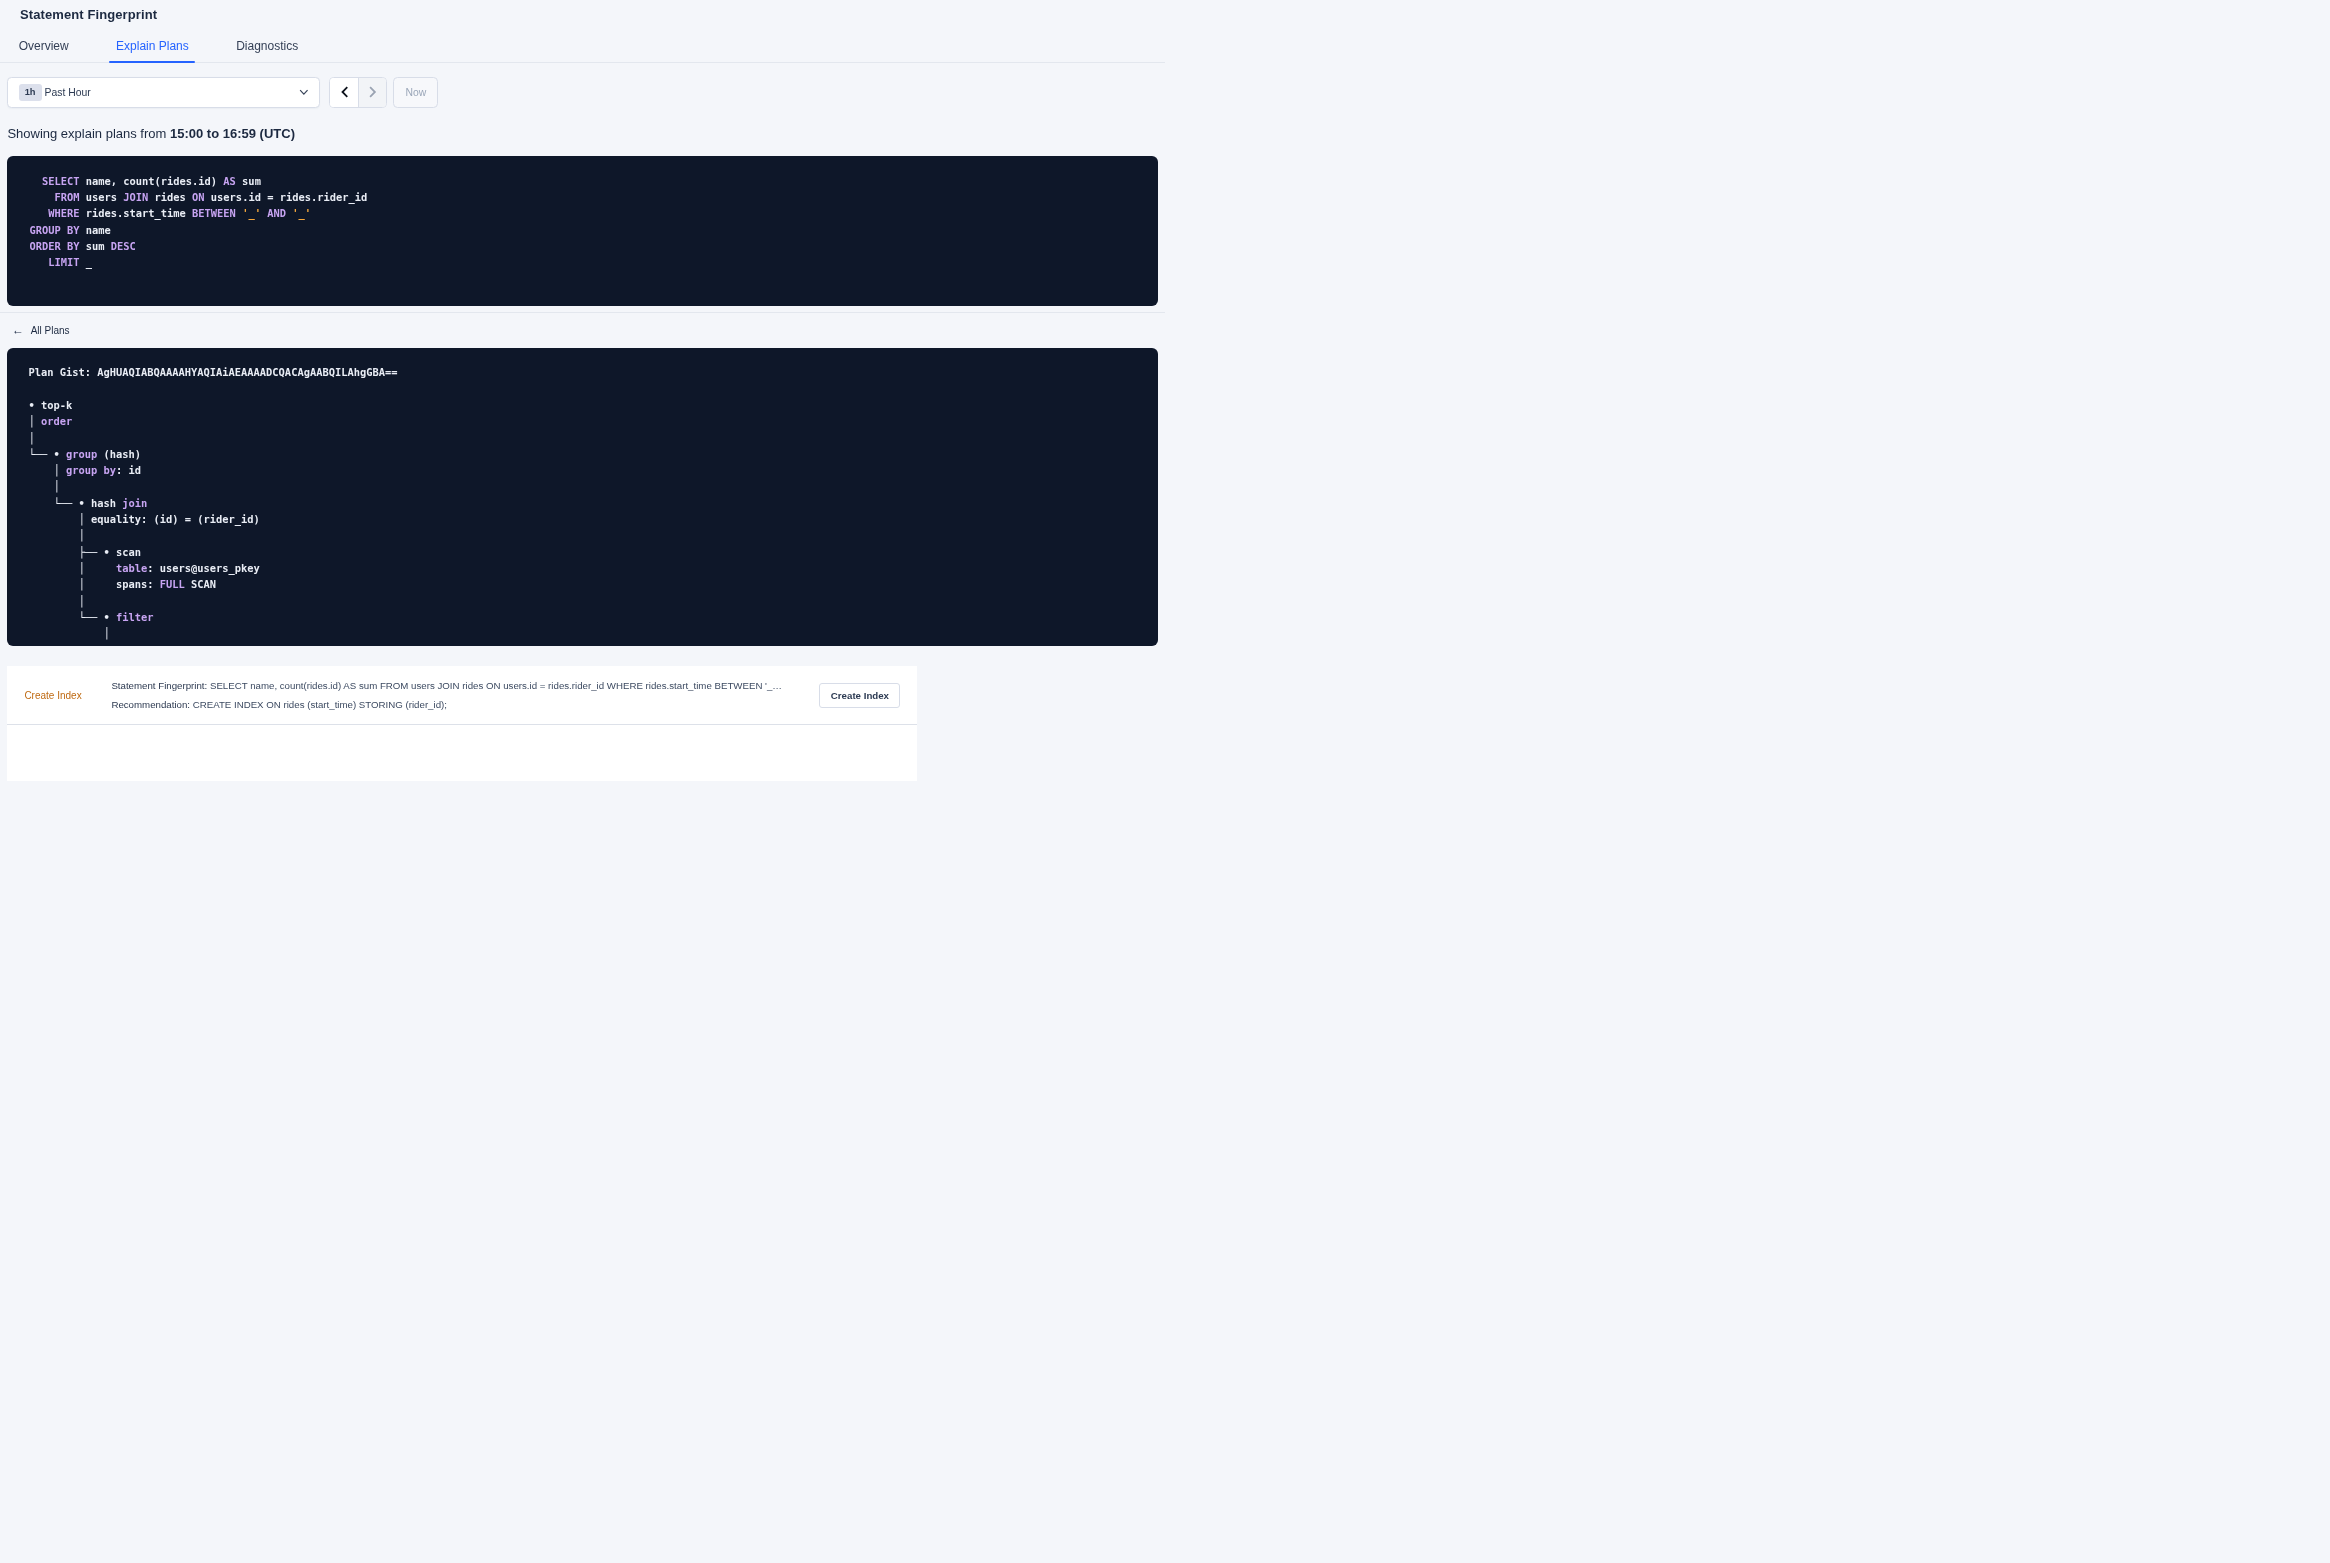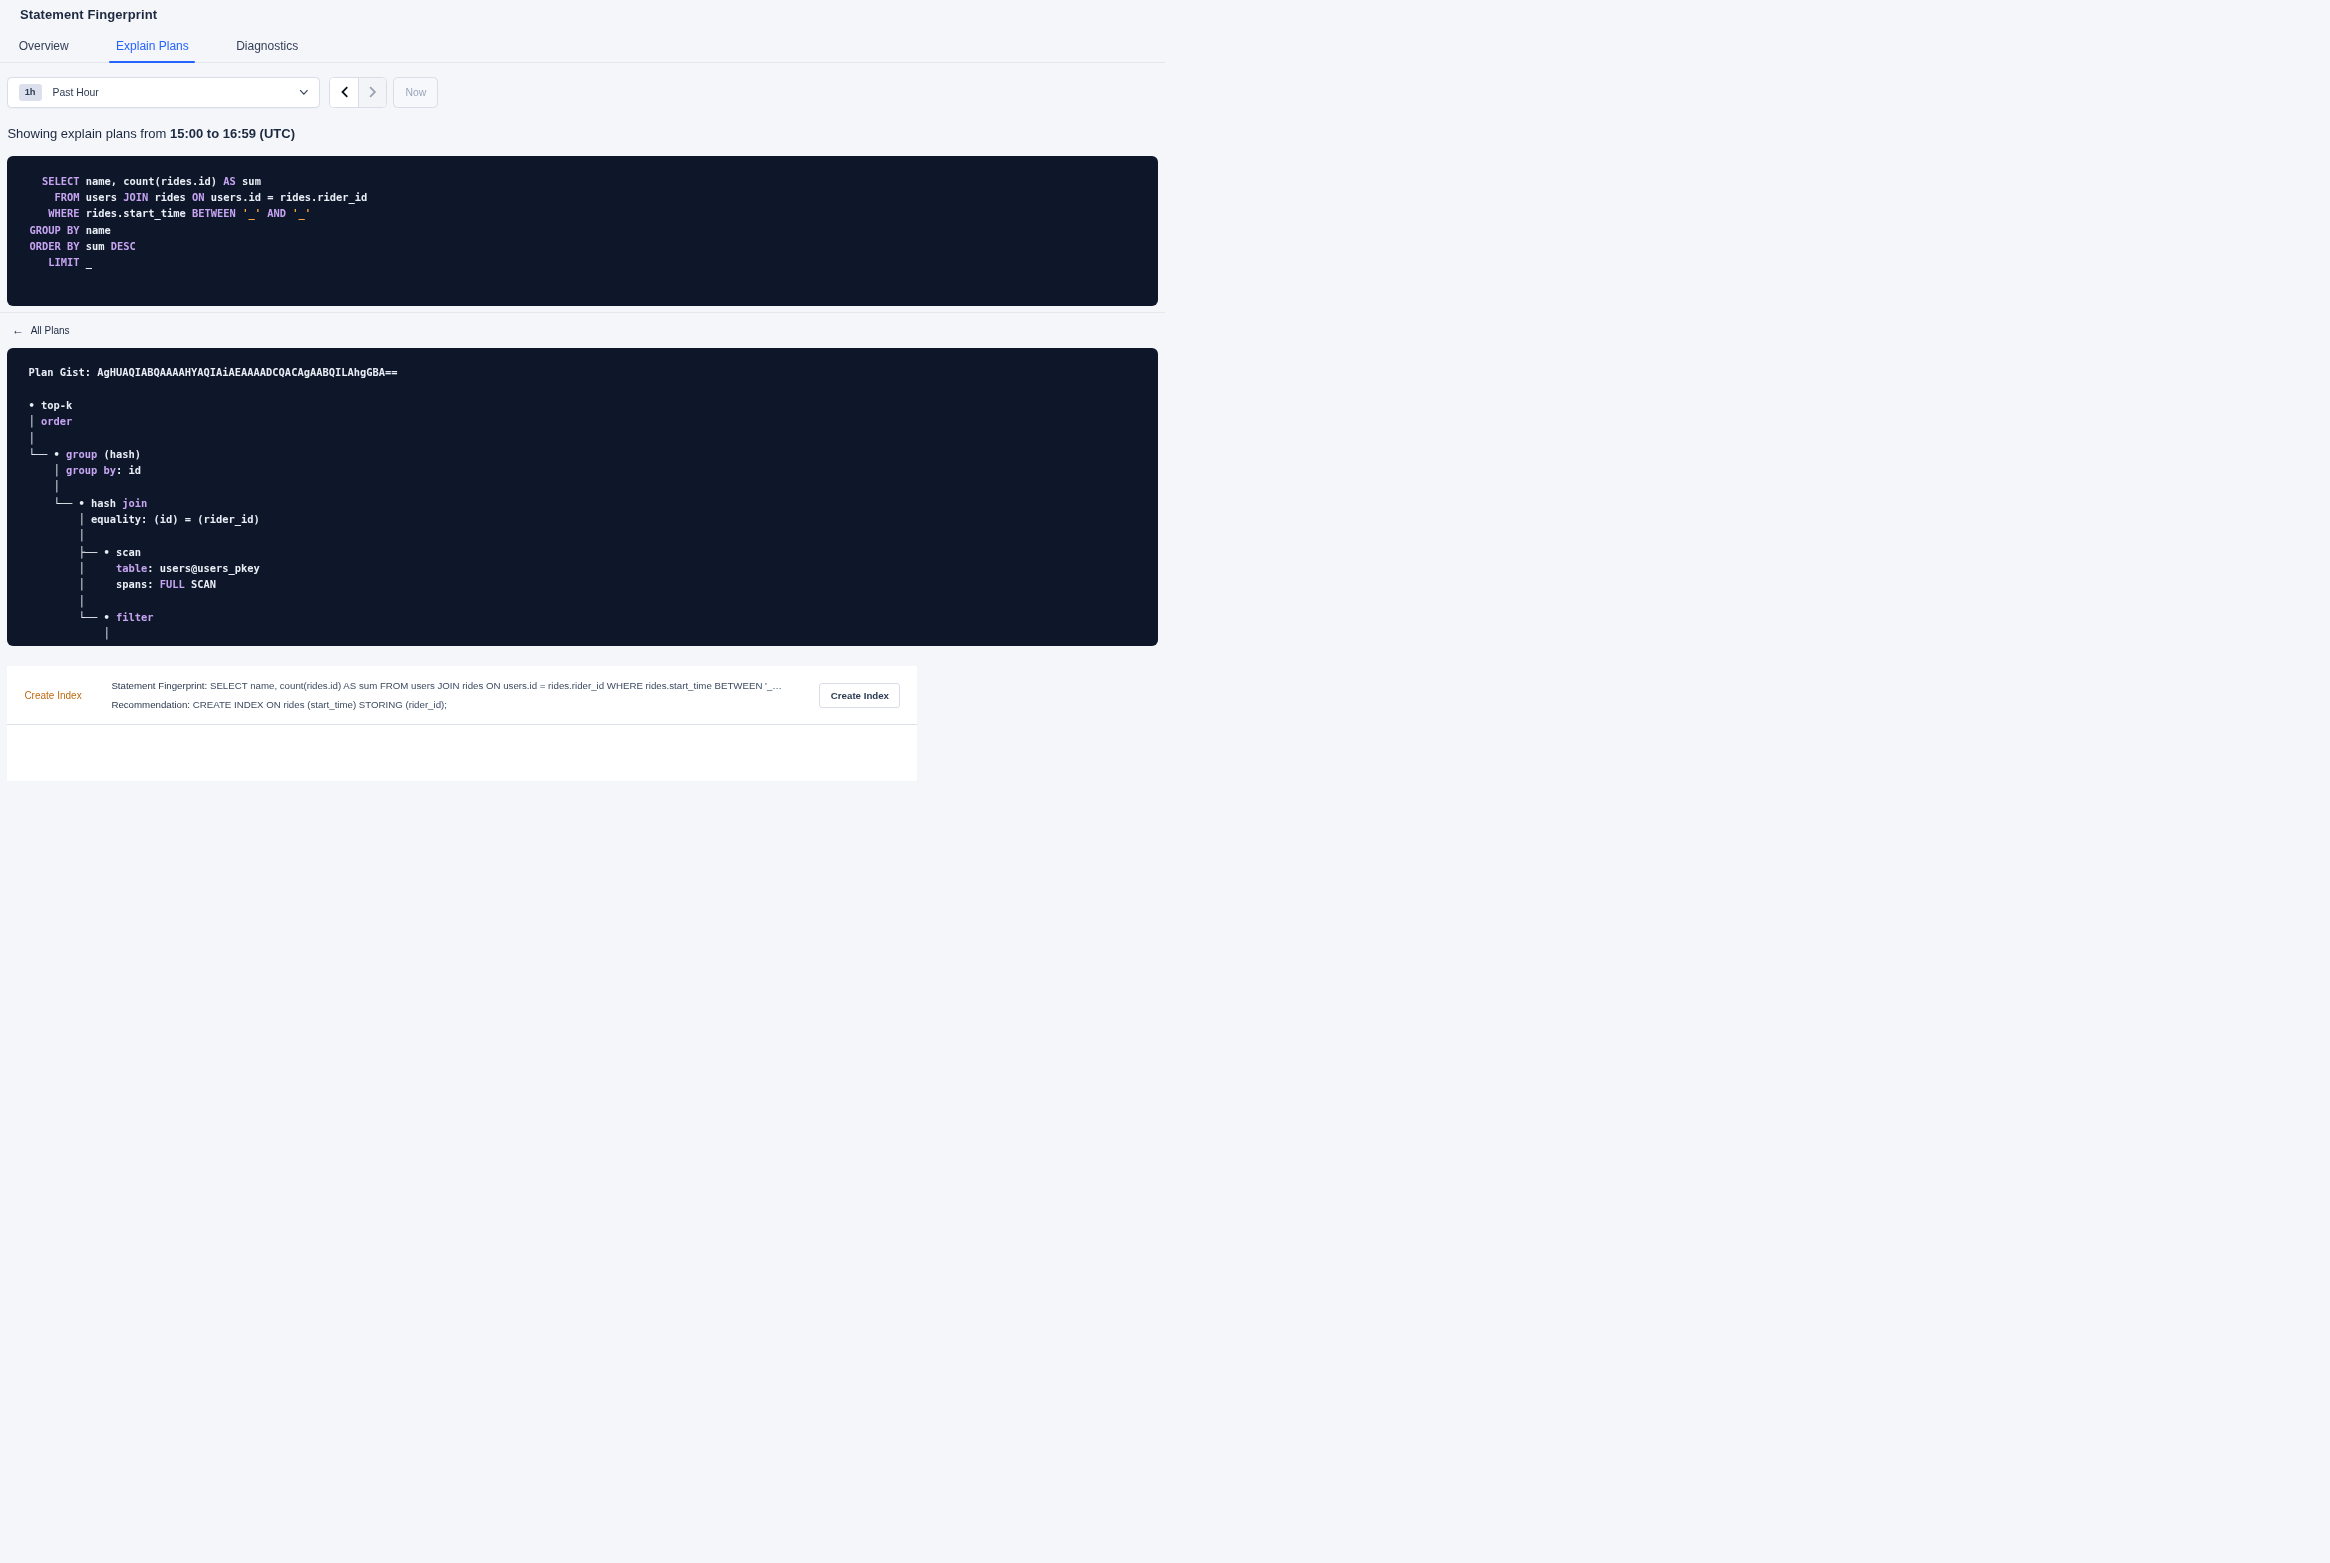--- a/index.html
+++ b/index.html
@@ -35,21 +35,21 @@
   .tab.active::after{content:"";position:absolute;left:0;right:0;bottom:-0.7px;height:2.2px;background:var(--accent);border-radius:1.5px;}
 
   
   .time-row{display:flex;align-items:stretch;margin:13.4px 0 0 6.7px;height:31px;}
   .time-select{
     width:313px;background:#fff;border:0.7px solid var(--border);border-radius:4.5px;
     display:flex;align-items:center;padding:0 10.4px 0 11px;cursor:pointer;
     box-shadow:0 0.7px 1.5px rgba(30,40,70,.04);
   }
   .time-chip{background:var(--chip-bg);border-radius:3px;padding:3.7px 6px;font-size:9.3px;font-weight:700;color:#2c3a52;text-align:center;}
-  .time-label{margin-left:11px;font-size:10.4px;color:#2c3a52;}
+  .time-label{margin-left:3px;font-size:10.4px;color:#2c3a52;}
   .time-select .spacer{flex:1;}
   .arrow-group{display:flex;margin-left:9.7px;border:0.7px solid var(--border);border-radius:4.5px;overflow:hidden;background:#fff;}
   .arrow-btn{width:28px;display:flex;align-items:center;justify-content:center;cursor:pointer;background:#fff;}
   .arrow-btn + .arrow-btn{border-left:0.7px solid var(--border);}
   .arrow-btn.disabled{background:#f2f4f7;cursor:default;}
   .now-btn{
     margin-left:6px;width:45px;border:0.7px solid var(--border);border-radius:4.5px;
     display:flex;align-items:center;justify-content:center;
     font-size:10.4px;color:var(--muted);background:#f7f8fb;cursor:default;
   }

